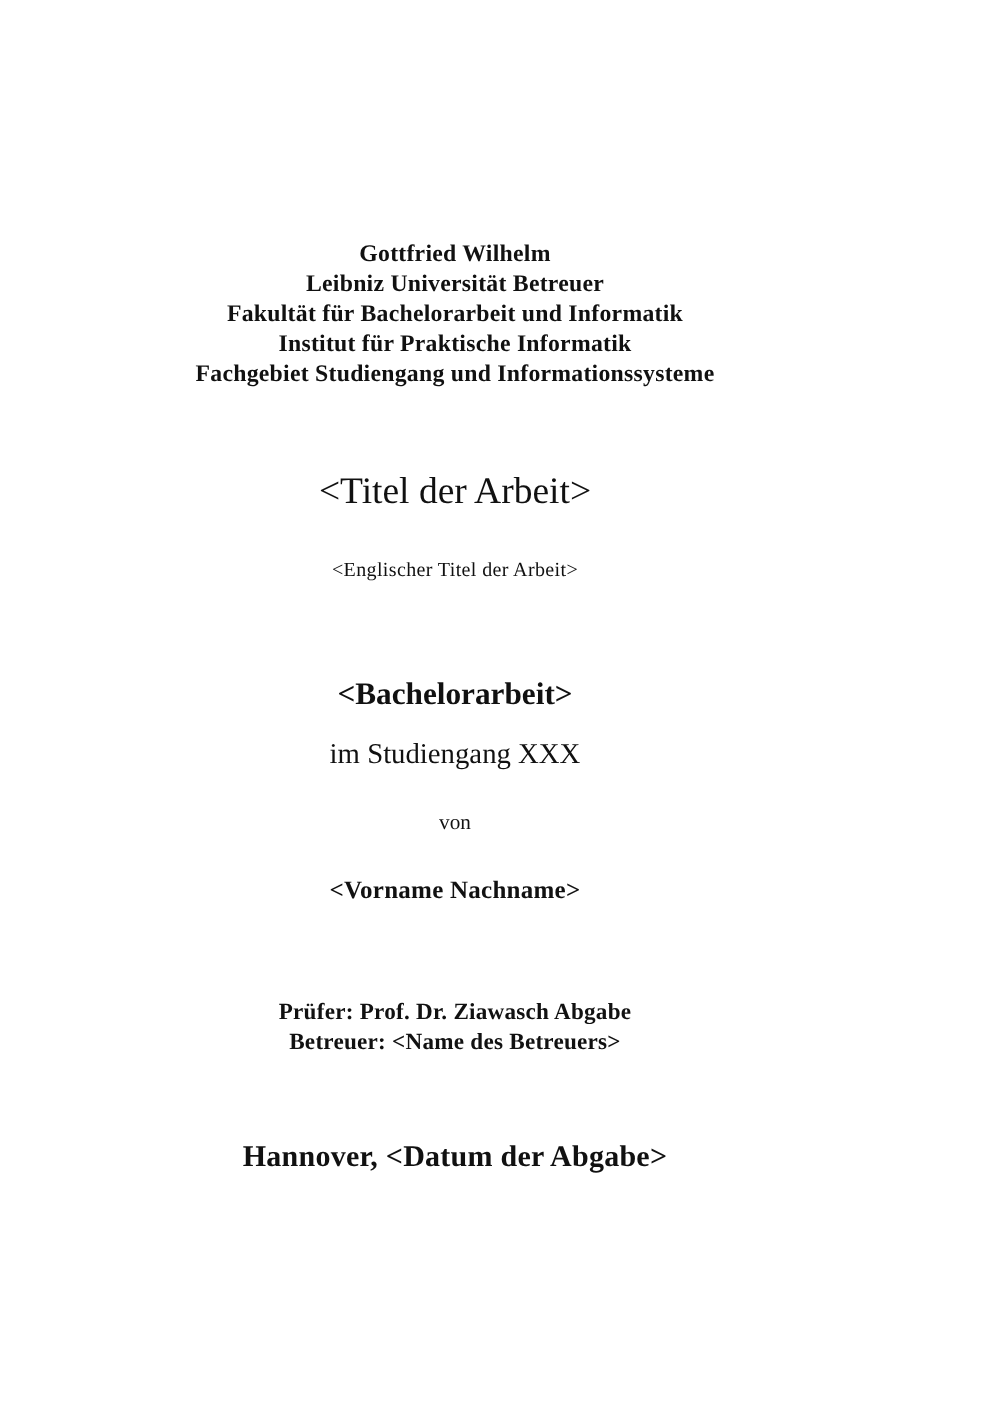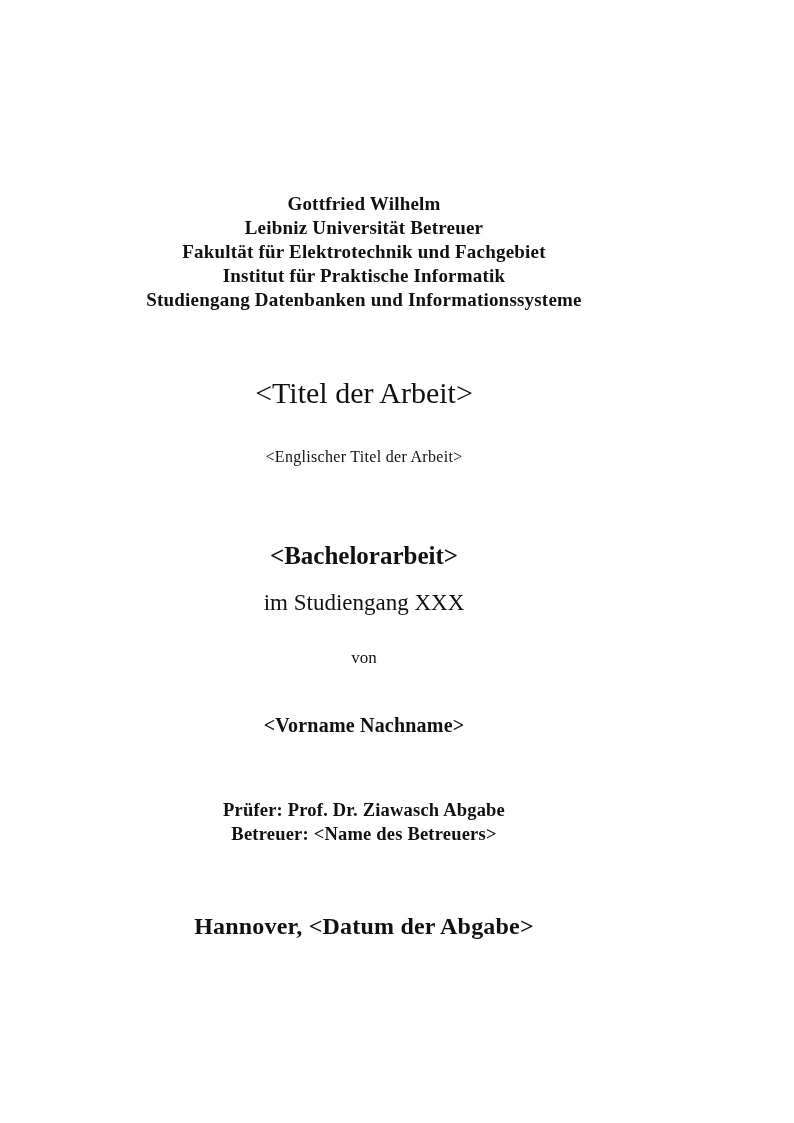--- a/index.html
+++ b/index.html
@@ -56,21 +56,20 @@
   .von-label {
     top: 648px;
     font-size: 17px;
     font-weight: normal;
   }
   .author {
     top: 701px;
     font-size: 20px;
     font-weight: bold;
     letter-spacing: 0.2px;
-    margin-top: 13px;
   }
   .committee {
     top: 799px;
     font-size: 18.5px;
     font-weight: bold;
     line-height: 23.5px;
     letter-spacing: 0.2px;
   }
   .place-date {
     top: 913px;
@@ -80,23 +79,23 @@
   }
 </style>
 </head>
 <body>
 
 <div class="page">
 
   <div class="cblock institution">
     <div>Gottfried Wilhelm</div>
     <div>Leibniz Universität Betreuer</div>
-    <div>Fakultät für Elektrotechnik und Fachgebiet</div>
+    <div>Fakultät für Bachelorarbeit und Informatik</div>
     <div>Institut für Praktische Informatik</div>
-    <div>Studiengang Datenbanken und Informationssysteme</div>
+    <div>Fachgebiet Studiengang und Informationssysteme</div>
   </div>
 
   <div class="cblock thesis-title">&lt;Titel der Arbeit&gt;</div>
 
   <div class="cblock thesis-subtitle">&lt;Englischer Titel der Arbeit&gt;</div>
 
   <div class="cblock thesis-type">&lt;Bachelorarbeit&gt;</div>
 
   <div class="cblock program">im Studiengang XXX</div>
 

